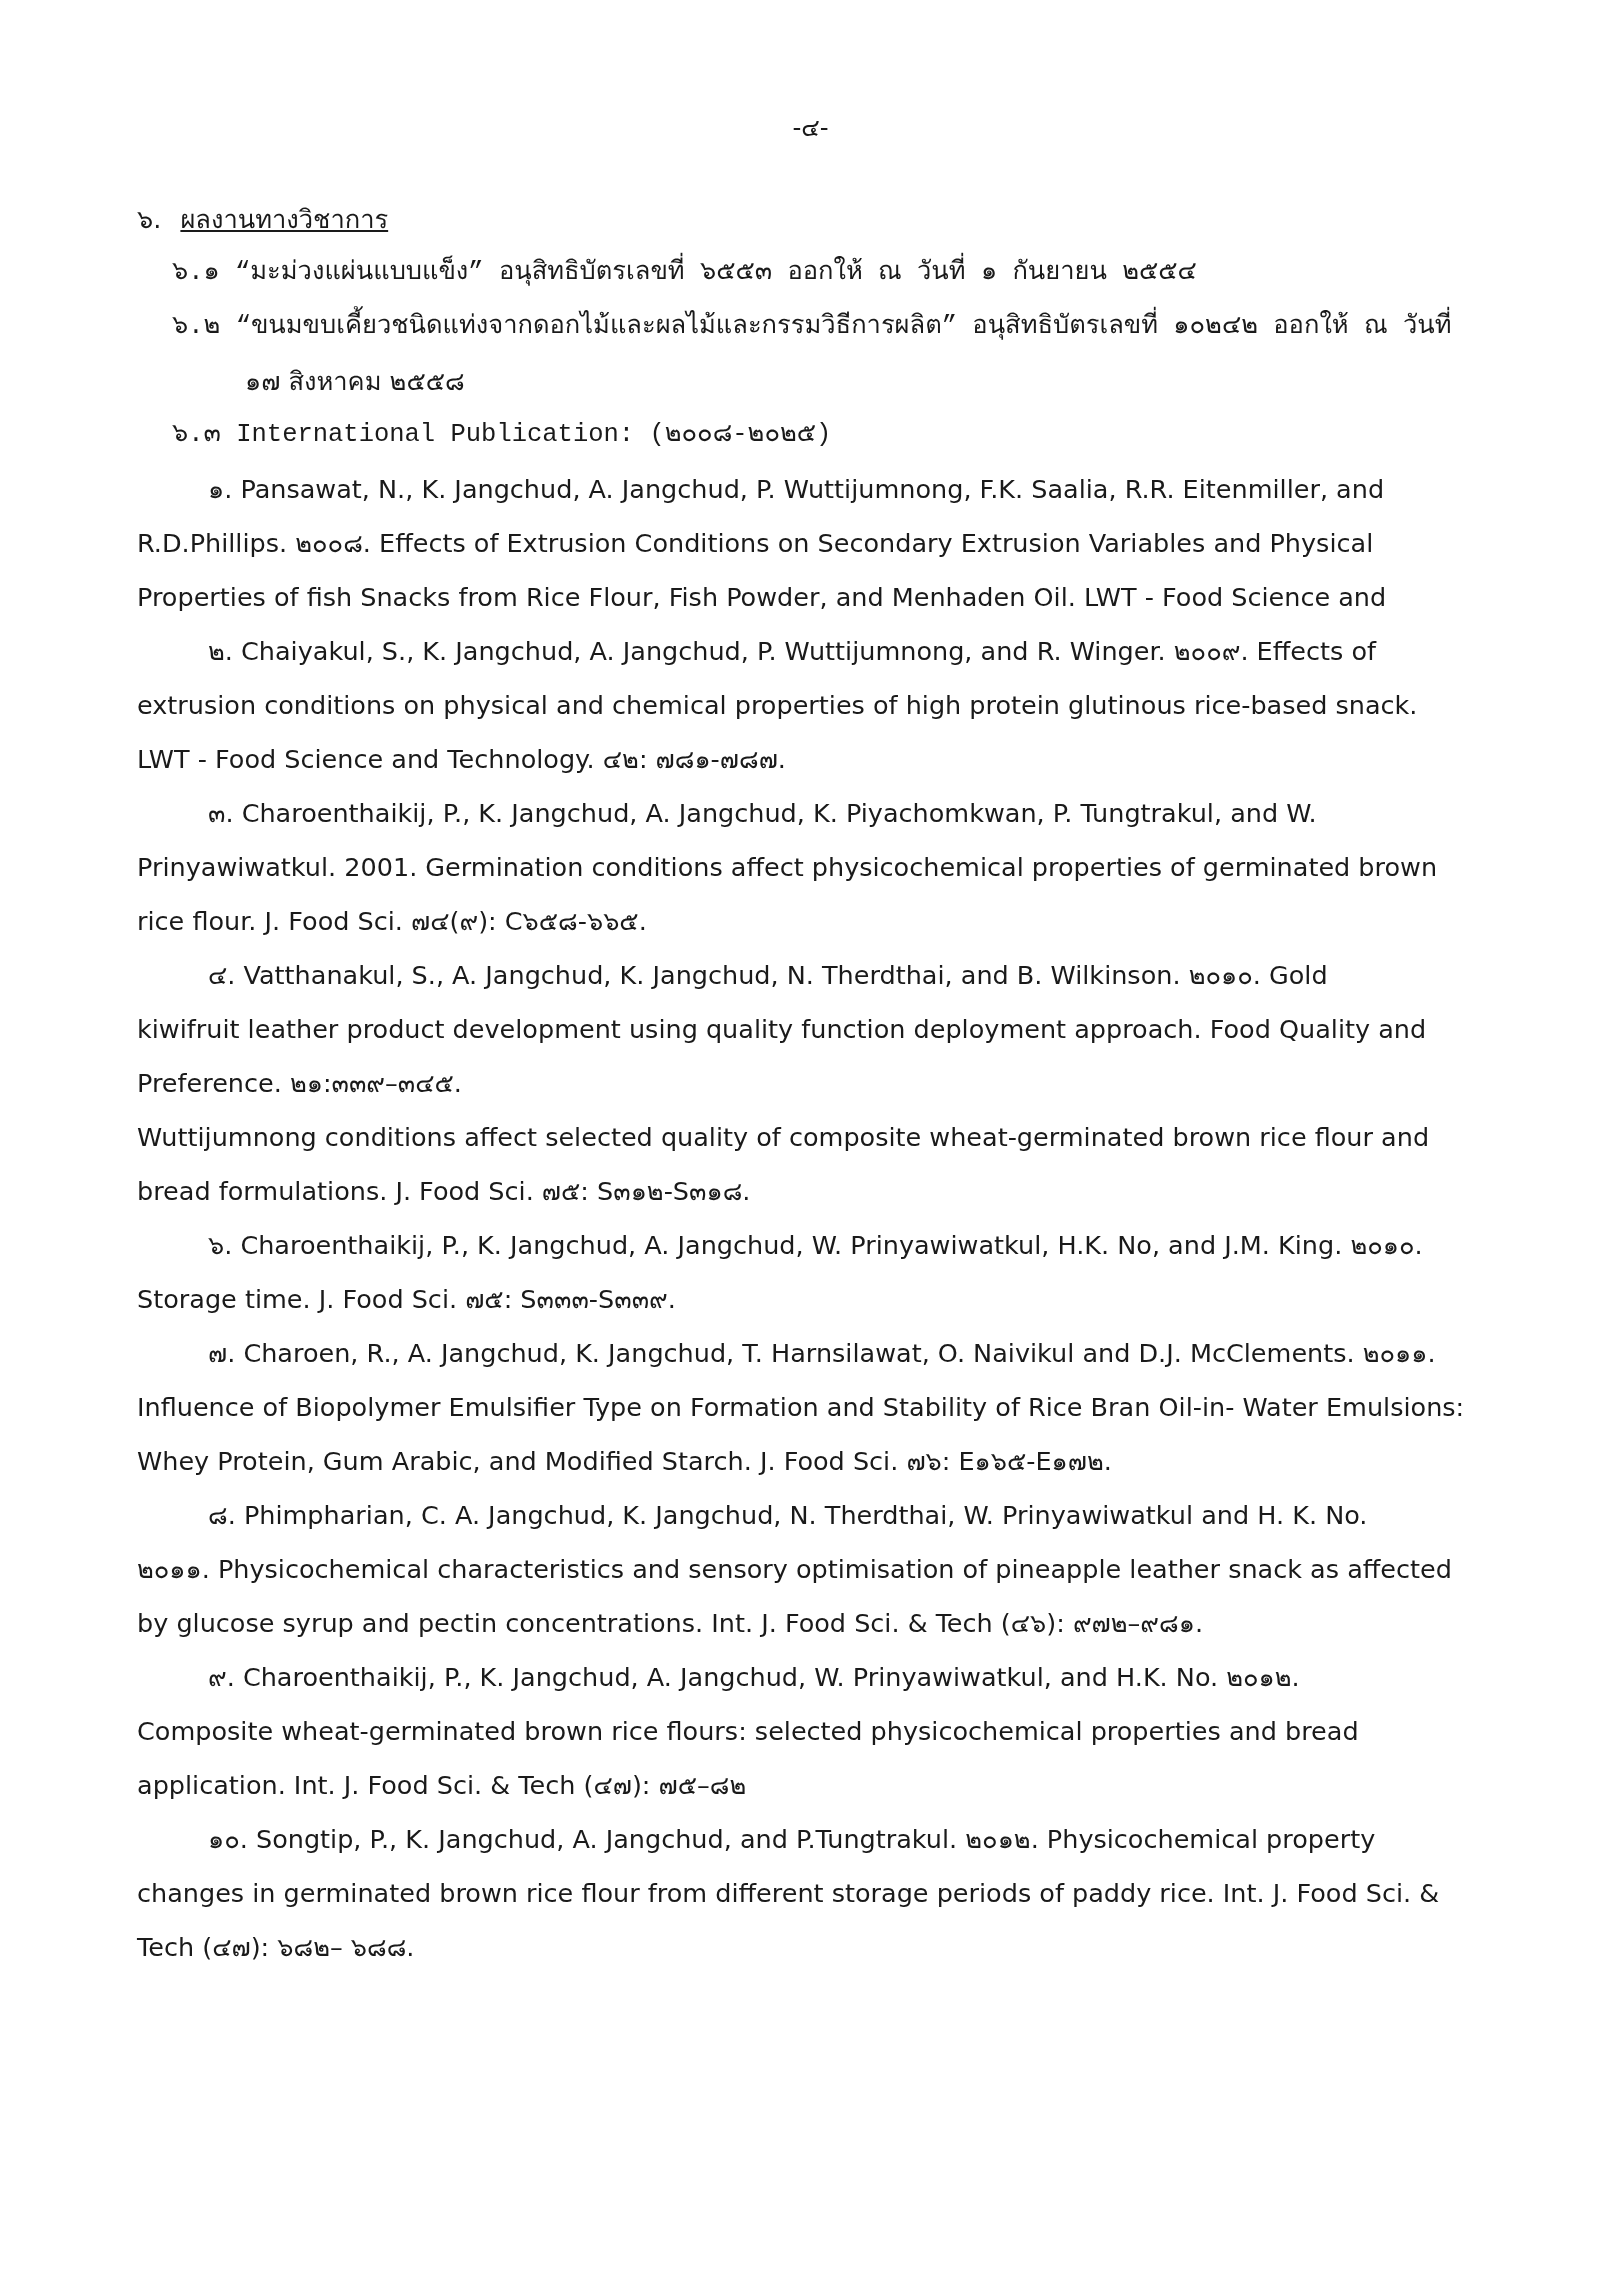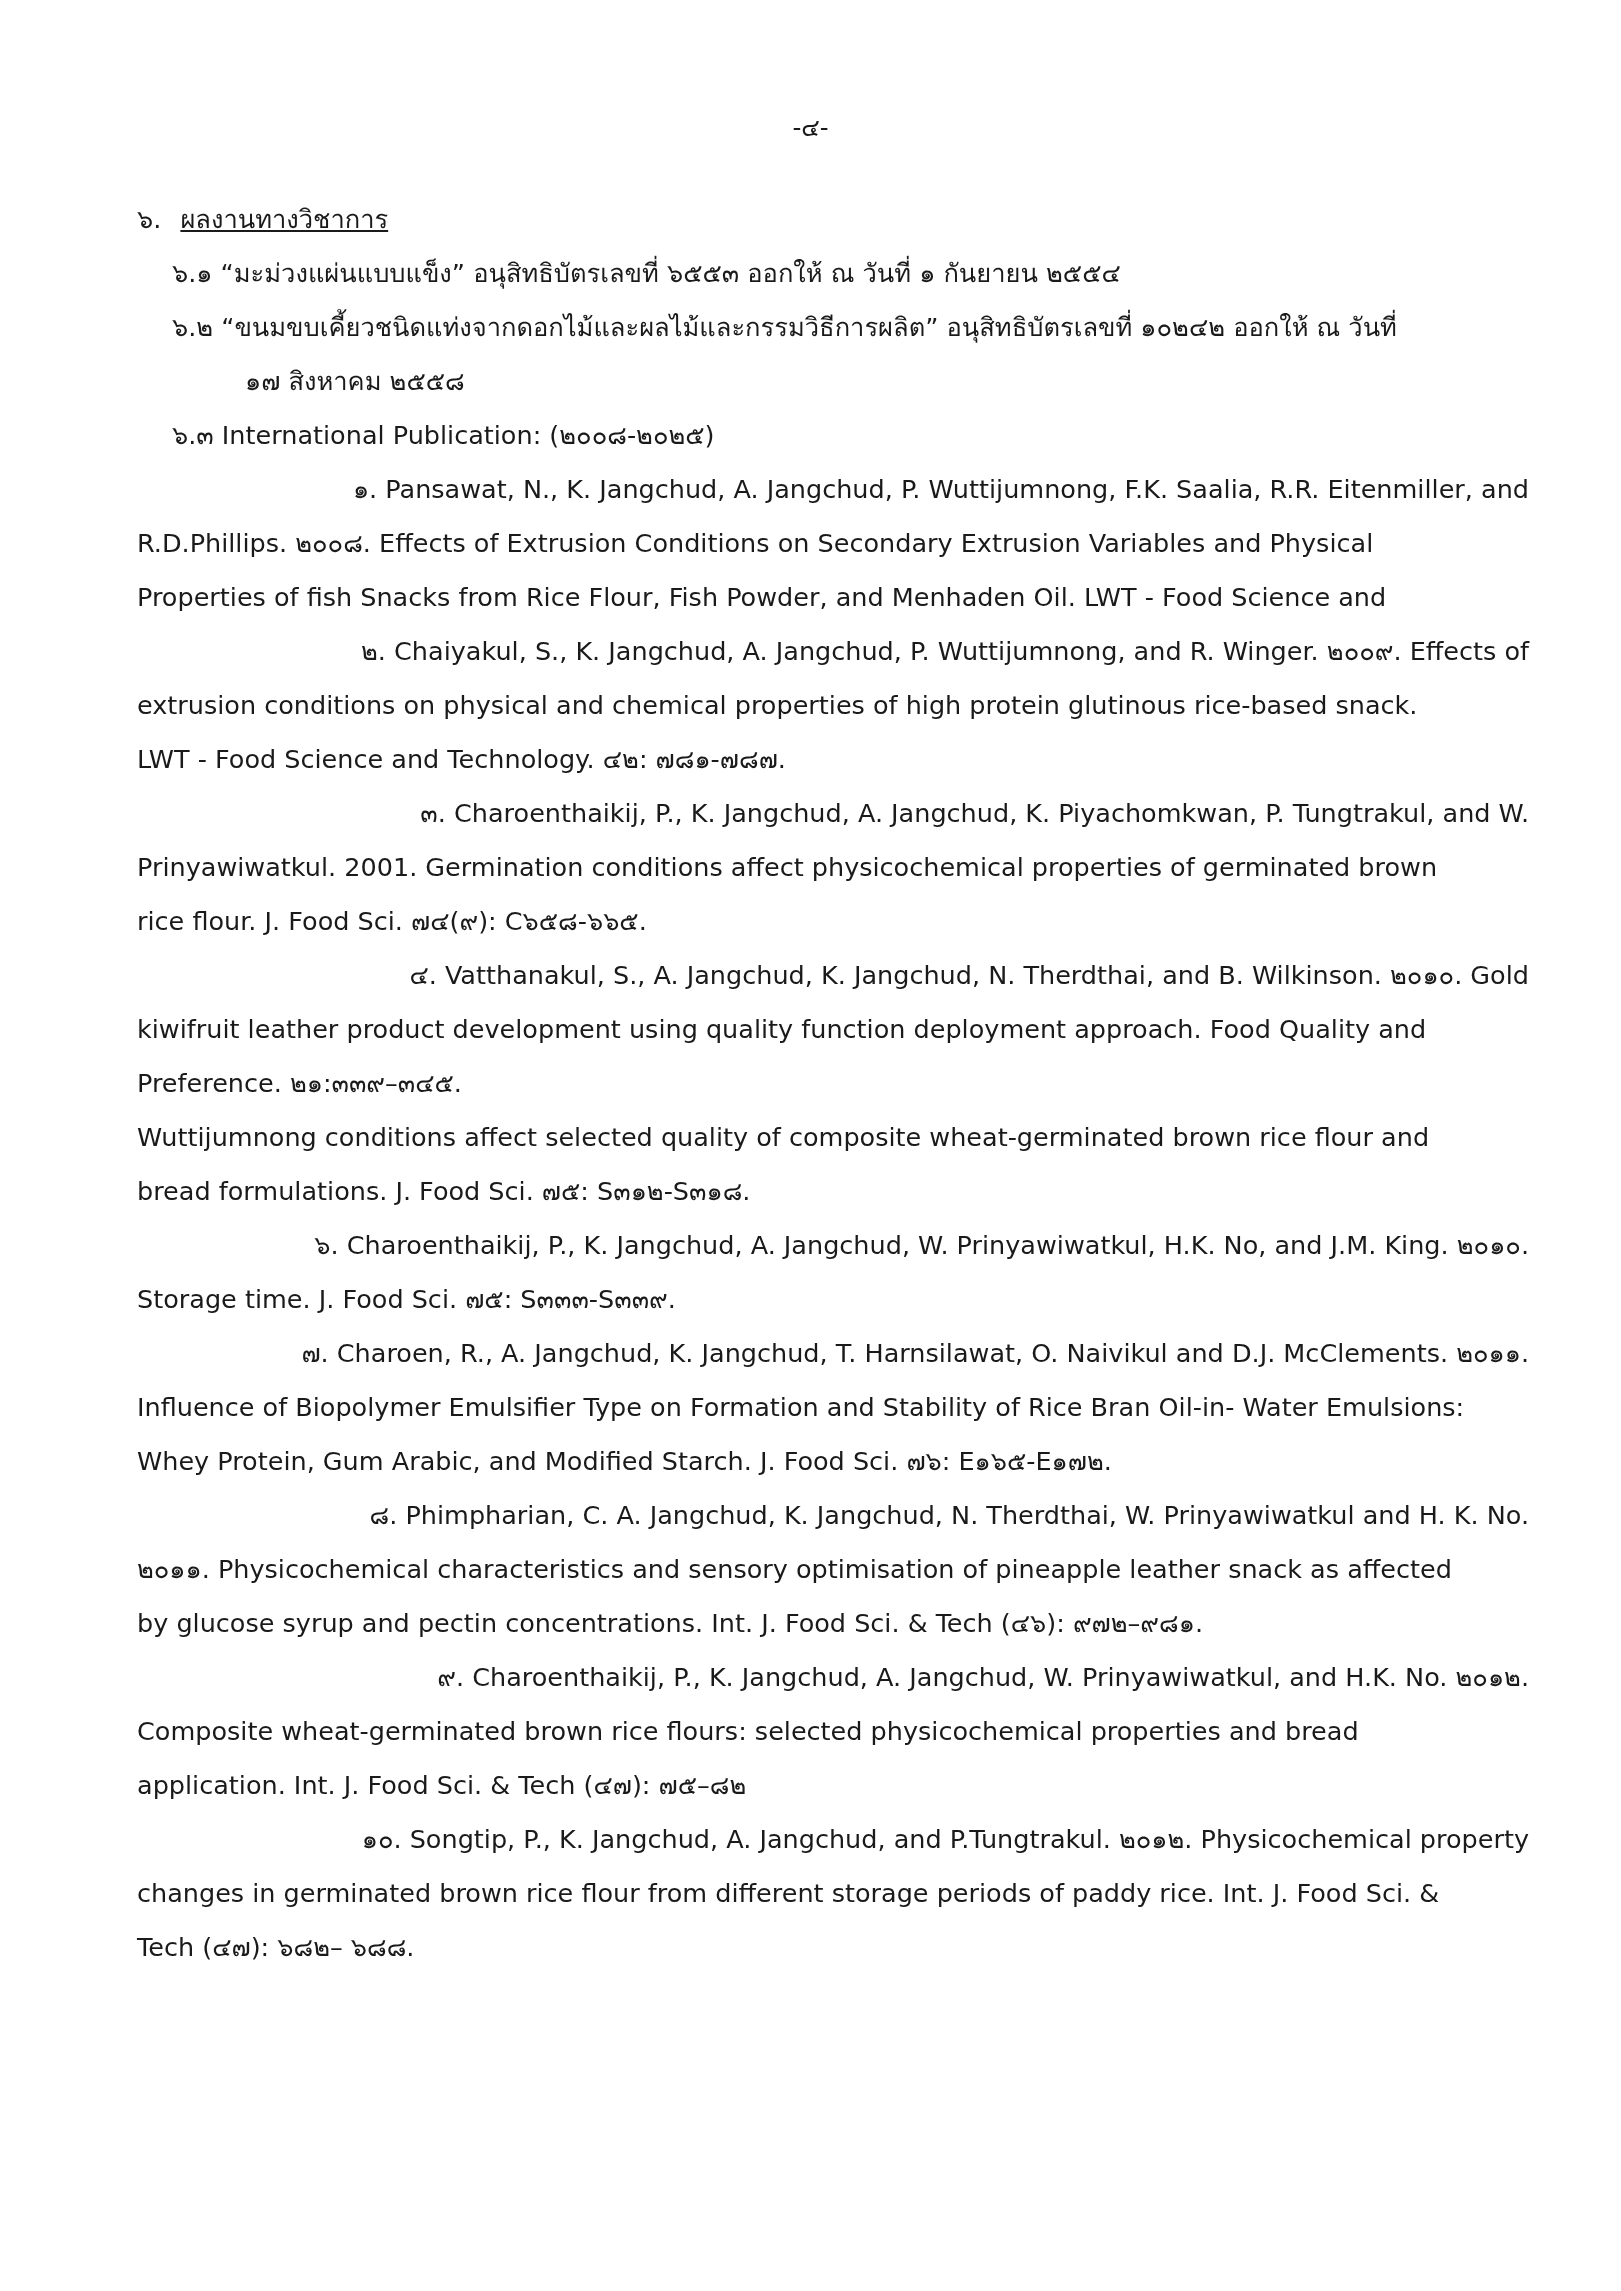--- a/index.html
+++ b/index.html
@@ -2,23 +2,23 @@
 <html><head>
 <meta charset="utf-8">
 <style>
   html, body { margin:0; padding:0; background:#ffffff; }
   body { width:1621px; height:2292px; position:relative; overflow:hidden;
          font-family:"DejaVu Sans", "Liberation Sans", sans-serif; color:#1a1a1a; }
   .page-num { position:absolute; top:108px; left:0; width:1621px; text-align:center; font-size:24.5px; }
   .content { position:absolute; left:137px; top:192px; width:1392px; font-size:25.5px; line-height:54px; }
   .line { white-space:nowrap; }
   .heading-title { text-decoration:underline;margin-left:11px; }
-  .ind1 { padding-left:35px; }
+  .ind1 { padding-left:35px;font-family:Liberation Mono, monospace; }
   .ind1b { padding-left:108px; }
-  .ref-first { text-indent:71px;text-align:right; }
+  .ref-first { text-indent:71px; }
 </style>
 </head>
 <body>
 
 <div class="page-num">-๔-</div>
 
 <div class="content">
 
   <div class="line">
     <span>๖.</span>

